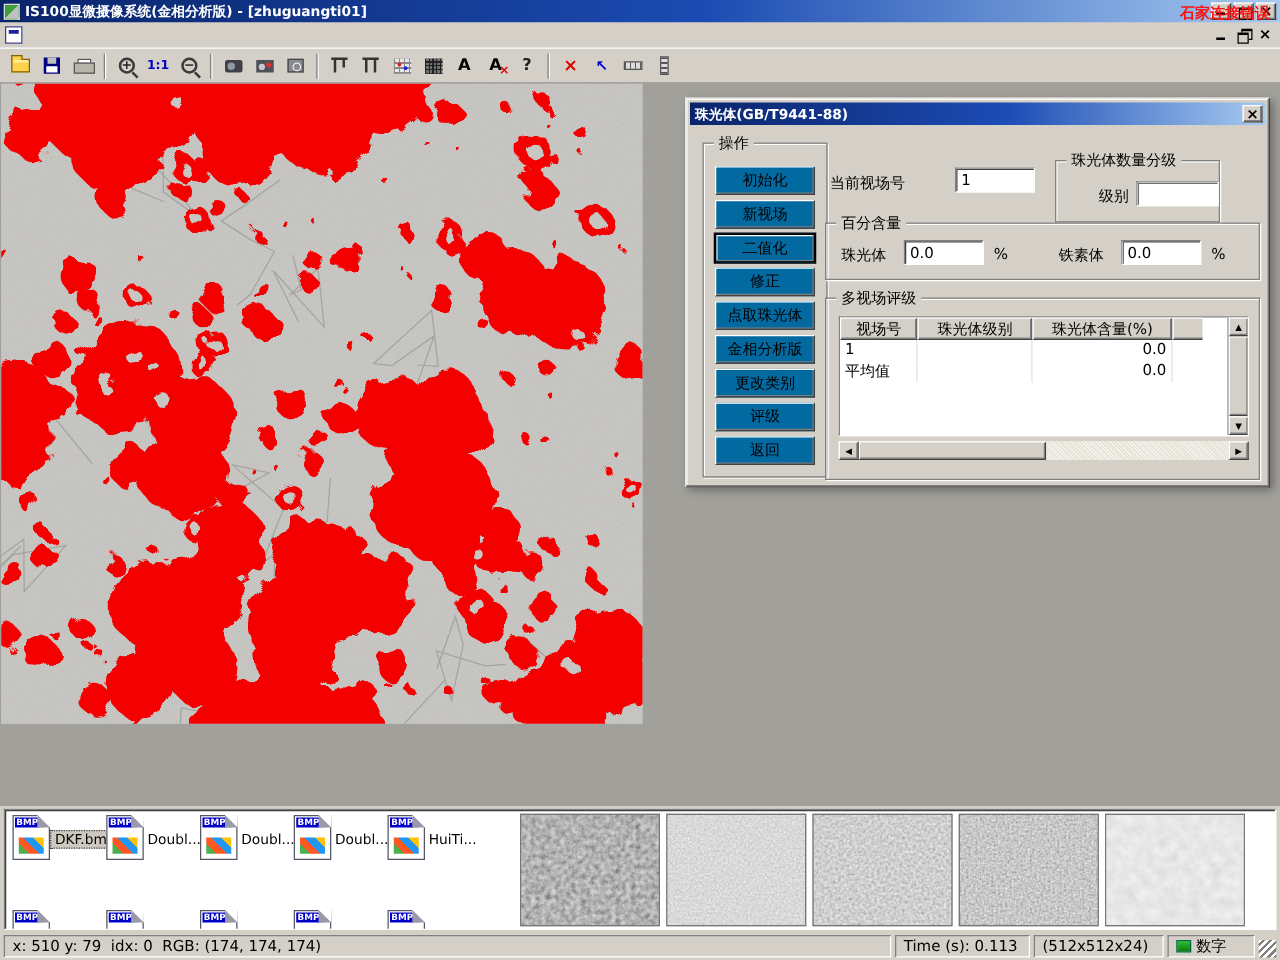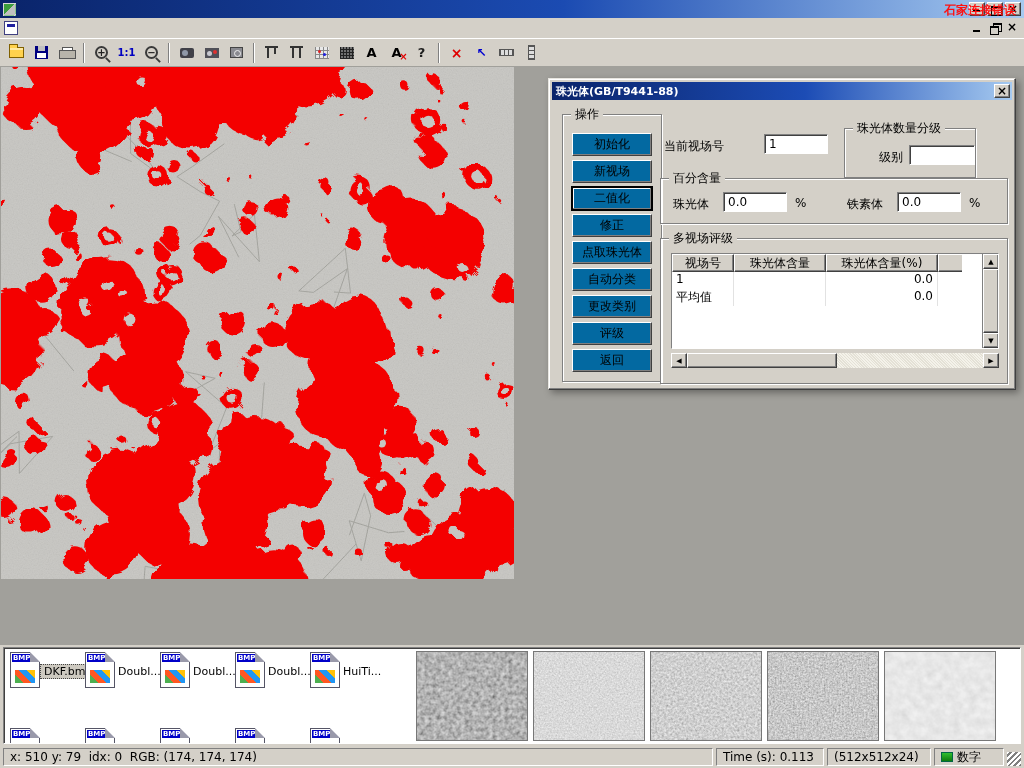--- a/index.html
+++ b/index.html
@@ -152,20 +152,21 @@
 #mode-icon{width:12px;height:10px;background:linear-gradient(180deg,#2fbf2f,#0d7a0d);border:1px solid #064;flex:none;}
 #sb-grip{width:14px;height:14px;align-self:flex-end;background:repeating-linear-gradient(135deg,#fff 0 2px,#808080 2px 4px);flex:none;}
 </style>
 </head>
 <body>
 
 <div id="screen">
 
   <div id="titlebar">
     <span id="app-icon"></span>
+    <span class="t-text">IS100显微摄像系统(金相分析版) - [zhuguangti01]</span>
     <span id="title-buttons">
       <span class="winbtn raised min"></span>
       <span class="winbtn raised max"></span>
       <span class="winbtn raised close"></span>
     </span>
   </div>
   <div id="watermark">石家连接错误</div>
 
   <div id="menubar">
     <span id="mdi-doc-icon"></span>
@@ -692,21 +693,21 @@
     <div id="dialog-body">
 
       <div class="grp" id="grp-op">
         <span class="grp-legend">操作</span>
         <div id="op-buttons">
             <button class="op-btn">初始化</button>
             <button class="op-btn">新视场</button>
             <button class="op-btn default">二值化</button>
             <button class="op-btn">修正</button>
             <button class="op-btn">点取珠光体</button>
-            <button class="op-btn">自动分类</button>
+            <button class="op-btn">金相分析版</button>
             <button class="op-btn">更改类别</button>
             <button class="op-btn">评级</button>
             <button class="op-btn">返回</button>
           </div>
       </div>
 
       <span class="dlabel" id="lbl-current">当前视场号</span>
       <input class="dfield" id="fld-current" value="1" style="">
 
       <div class="grp" id="grp-grading">
@@ -724,21 +725,21 @@
         <input class="dfield" id="fld-ferrite" value="0.0" style="">
         <span class="dlabel" id="pct-2">%</span>
       </div>
 
       <div class="grp" id="grp-mf">
         <span class="grp-legend">多视场评级</span>
         <div id="mf-table">
           <div id="mf-grid">
             <div id="mf-headers">
                 <div class="th c0">视场号</div>
-                <div class="th c1">珠光体含量</div>
+                <div class="th c1">珠光体级别</div>
                 <div class="th c2">珠光体含量(%)</div>
                 <div class="th c3">铁素</div>
               </div>
             <div id="mf-rows">
                 <div class="trow">
                   <div class="td c0">1</div>
                   <div class="td c1"></div>
                   <div class="td c2">0.0</div>
                   <div class="td c3"></div>
                 </div>

